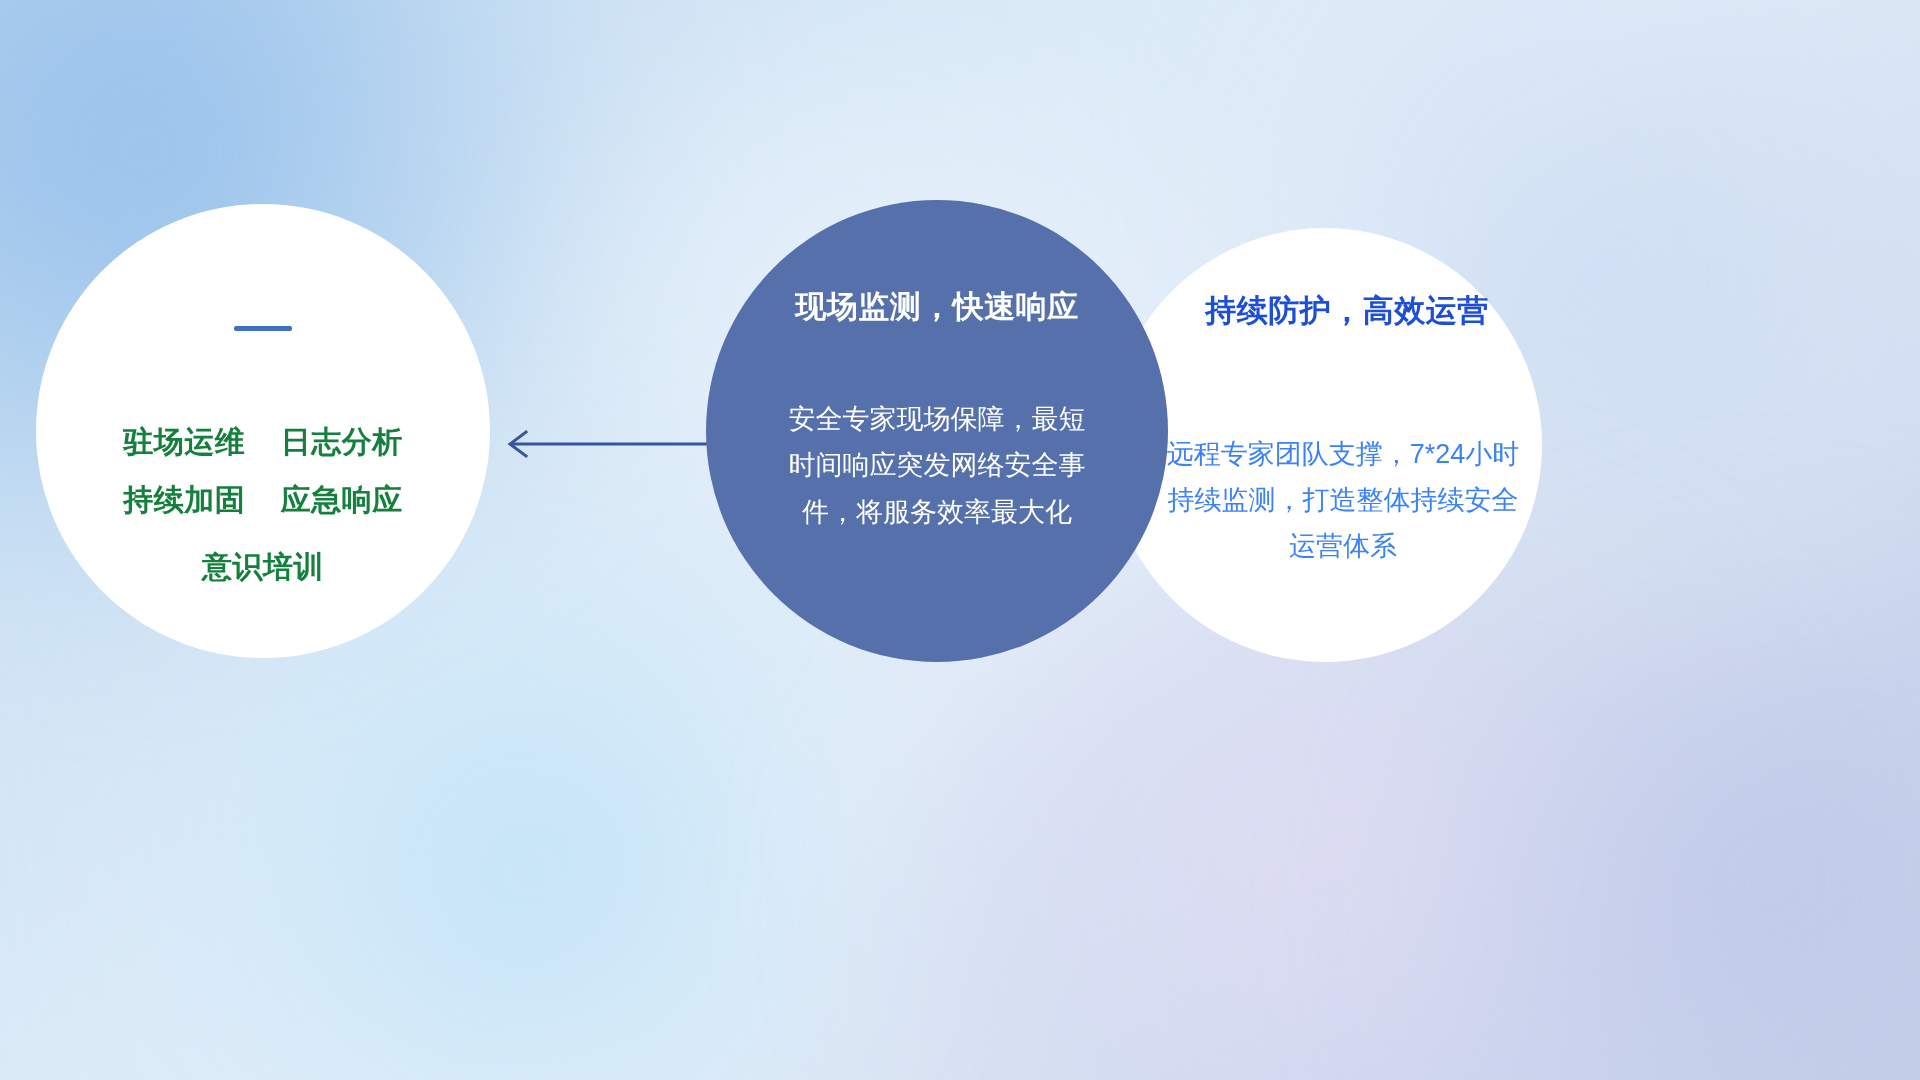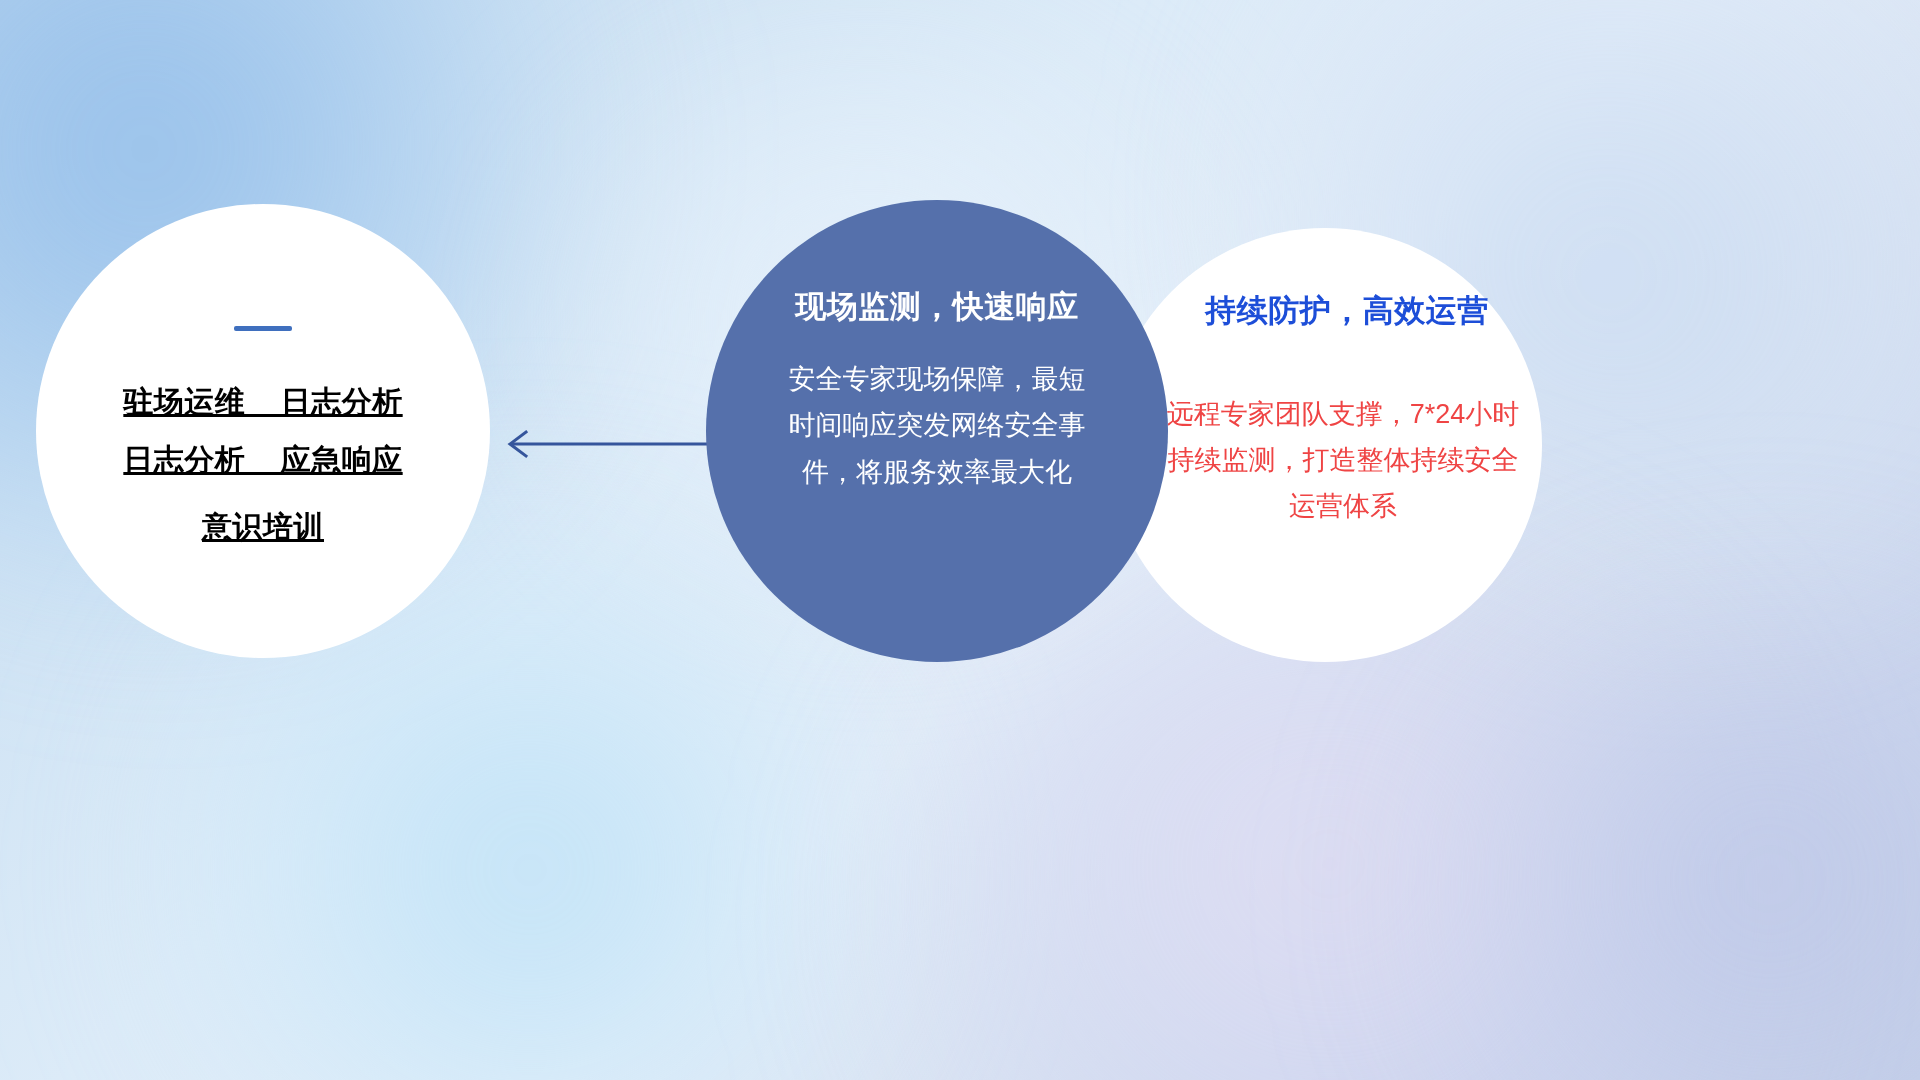--- a/index.html
+++ b/index.html
@@ -58,20 +58,21 @@
   }
 
   
   .circle {
     position: absolute;
     border-radius: 50%;
     box-sizing: border-box;
     display: flex;
     flex-direction: column;
     align-items: center;
+    gap: 40px;
   }
 
   .circle-left {
     left: 36px;
     top: 204px;
     width: 454px;
     height: 454px;
     background: #ffffff;
   }
 
@@ -98,26 +99,25 @@
     width: 58px;
     height: 5px;
     background: #3f6fbe;
     border-radius: 2px;
     margin-top: 122px;
   }
 
   .left-lines {
     margin-top: 42px;
     text-align: center;
-    color: #000000;
+    color: #15803d;
     font-weight: bold;
     font-size: 30px;
     line-height: 1.92;
     letter-spacing: 0.5px;
-    text-decoration: underline;
   }
   .left-lines .row {
     white-space: pre;
   }
   .left-lines .row.last {
     margin-top: 10px;
   }
 
   
   .mid-title {
@@ -147,21 +147,21 @@
     color: #1d4ed8;
     font-weight: bold;
     font-size: 31px;
     letter-spacing: 0.5px;
     white-space: nowrap;
     padding-left: 44px;
   }
   .right-body {
     margin-top: 60px;
     width: 366px;
-    color: #ef4444;
+    color: #3b82f6;
     font-size: 27px;
     line-height: 1.7;
     text-align: center;
     padding-left: 36px;
     box-sizing: content-box;
   }
 
   
   .arrow {
     position: absolute;
@@ -186,21 +186,21 @@
 
   <svg class="arrow" viewBox="0 0 216 52">
     <line x1="214" y1="26" x2="16" y2="26" stroke="#35559c" stroke-width="3"></line>
     <polyline points="30,14 14,26 30,38" fill="none" stroke="#35559c" stroke-width="3" stroke-linecap="square"></polyline>
   </svg>
 
   <div class="circle circle-left">
     <div class="accent-dash"></div>
     <div class="left-lines">
       <div class="row">驻场运维    日志分析</div>
-      <div class="row">日志分析    应急响应</div>
+      <div class="row">持续加固    应急响应</div>
       <div class="row last">意识培训</div>
     </div>
   </div>
 
   <div class="circle circle-right">
     <div class="right-title">持续防护，高效运营</div>
     <div class="right-body">远程专家团队支撑，7*24小时持续监测，打造整体持续安全运营体系</div>
   </div>
 
   <div class="circle circle-mid">

